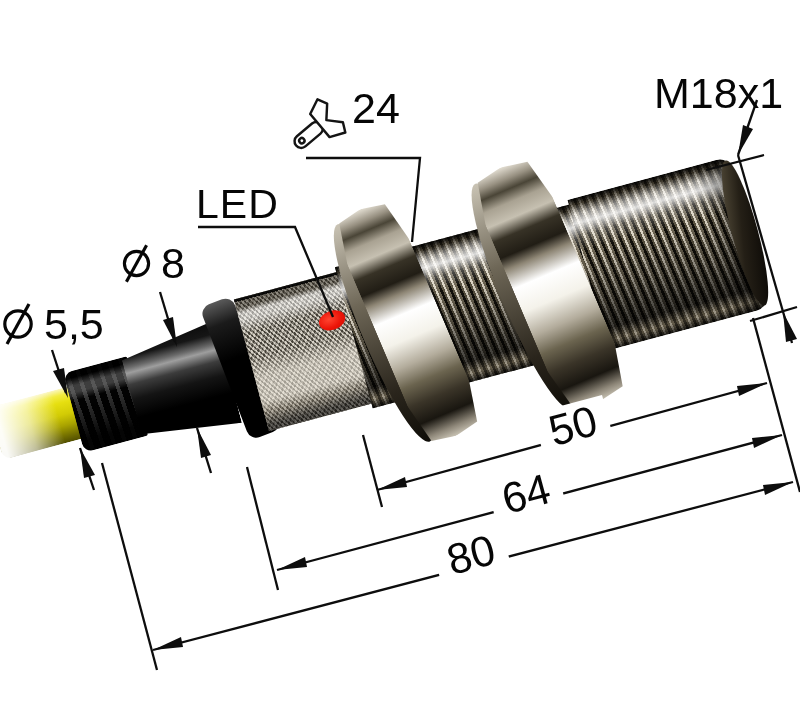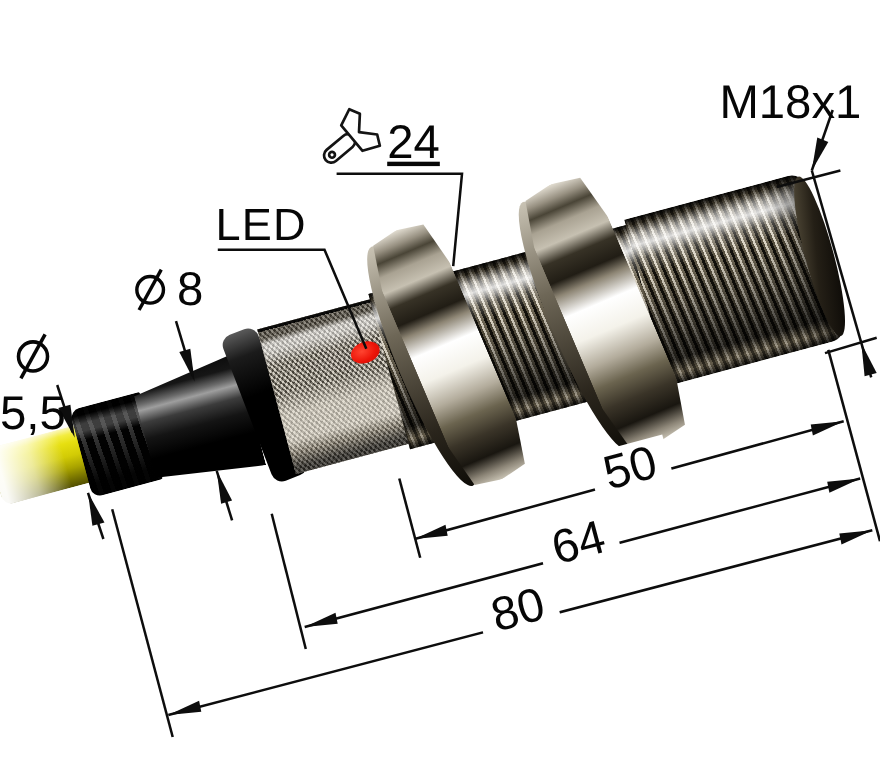--- a/index.html
+++ b/index.html
@@ -133,39 +133,39 @@
   </svg>
 
   <svg style="position:absolute;left:284px;top:96px;" width="66" height="64" viewBox="0 0 68 68">
     <g transform="rotate(-40 34 34)" fill="#ffffff" stroke="#141414" stroke-width="2.6" stroke-linejoin="round">
       <rect x="5" y="27" width="35" height="14" rx="7"></rect>
       <path d="M38 18 L54 11 L59 21 L47 34 L59 47 L54 57 L38 50 Z"></path>
       <circle cx="13" cy="34" r="2.8"></circle>
     </g>
   </svg>
 
-  <div class="lbl dia-lbl" style="left:0px;top:301px;flex-direction:column;">
+  <div class="lbl dia-lbl" style="left:0px;top:301px;">
     <svg width="36" height="46" viewBox="0 0 36 46">
       <circle cx="18" cy="23" r="13.2" fill="none" stroke="#060606" stroke-width="3.2"></circle>
       <line x1="29" y1="3" x2="7" y2="43" stroke="#060606" stroke-width="3.2"></line>
     </svg>
     <span>5,5</span>
   </div>
 
   <div class="lbl dia-lbl" style="left:120px;top:242px;">
     <svg width="33" height="43" viewBox="0 0 36 46">
       <circle cx="18" cy="23" r="13.2" fill="none" stroke="#060606" stroke-width="3.4"></circle>
       <line x1="29" y1="3" x2="7" y2="43" stroke="#060606" stroke-width="3.4"></line>
     </svg>
     <span>8</span>
   </div>
 
   <div class="lbl" id="lbl-led" style="left:196px;top:184px;">LED</div>
 
-  <div class="lbl" style="left:352px;top:109px;text-decoration:underline;">24</div>
+  <div class="lbl" style="left:352px;top:87px;">24</div>
 
   <div class="lbl" style="left:654px;top:72px;text-align:right;">M18x1</div>
 
   <div class="lbl dim-num" style="left:573px;top:426px;">50</div>
 
   <div class="lbl dim-num" style="left:526px;top:494px;">64</div>
 
   <div class="lbl dim-num" style="left:471px;top:555px;">80</div>
 
 </div>

